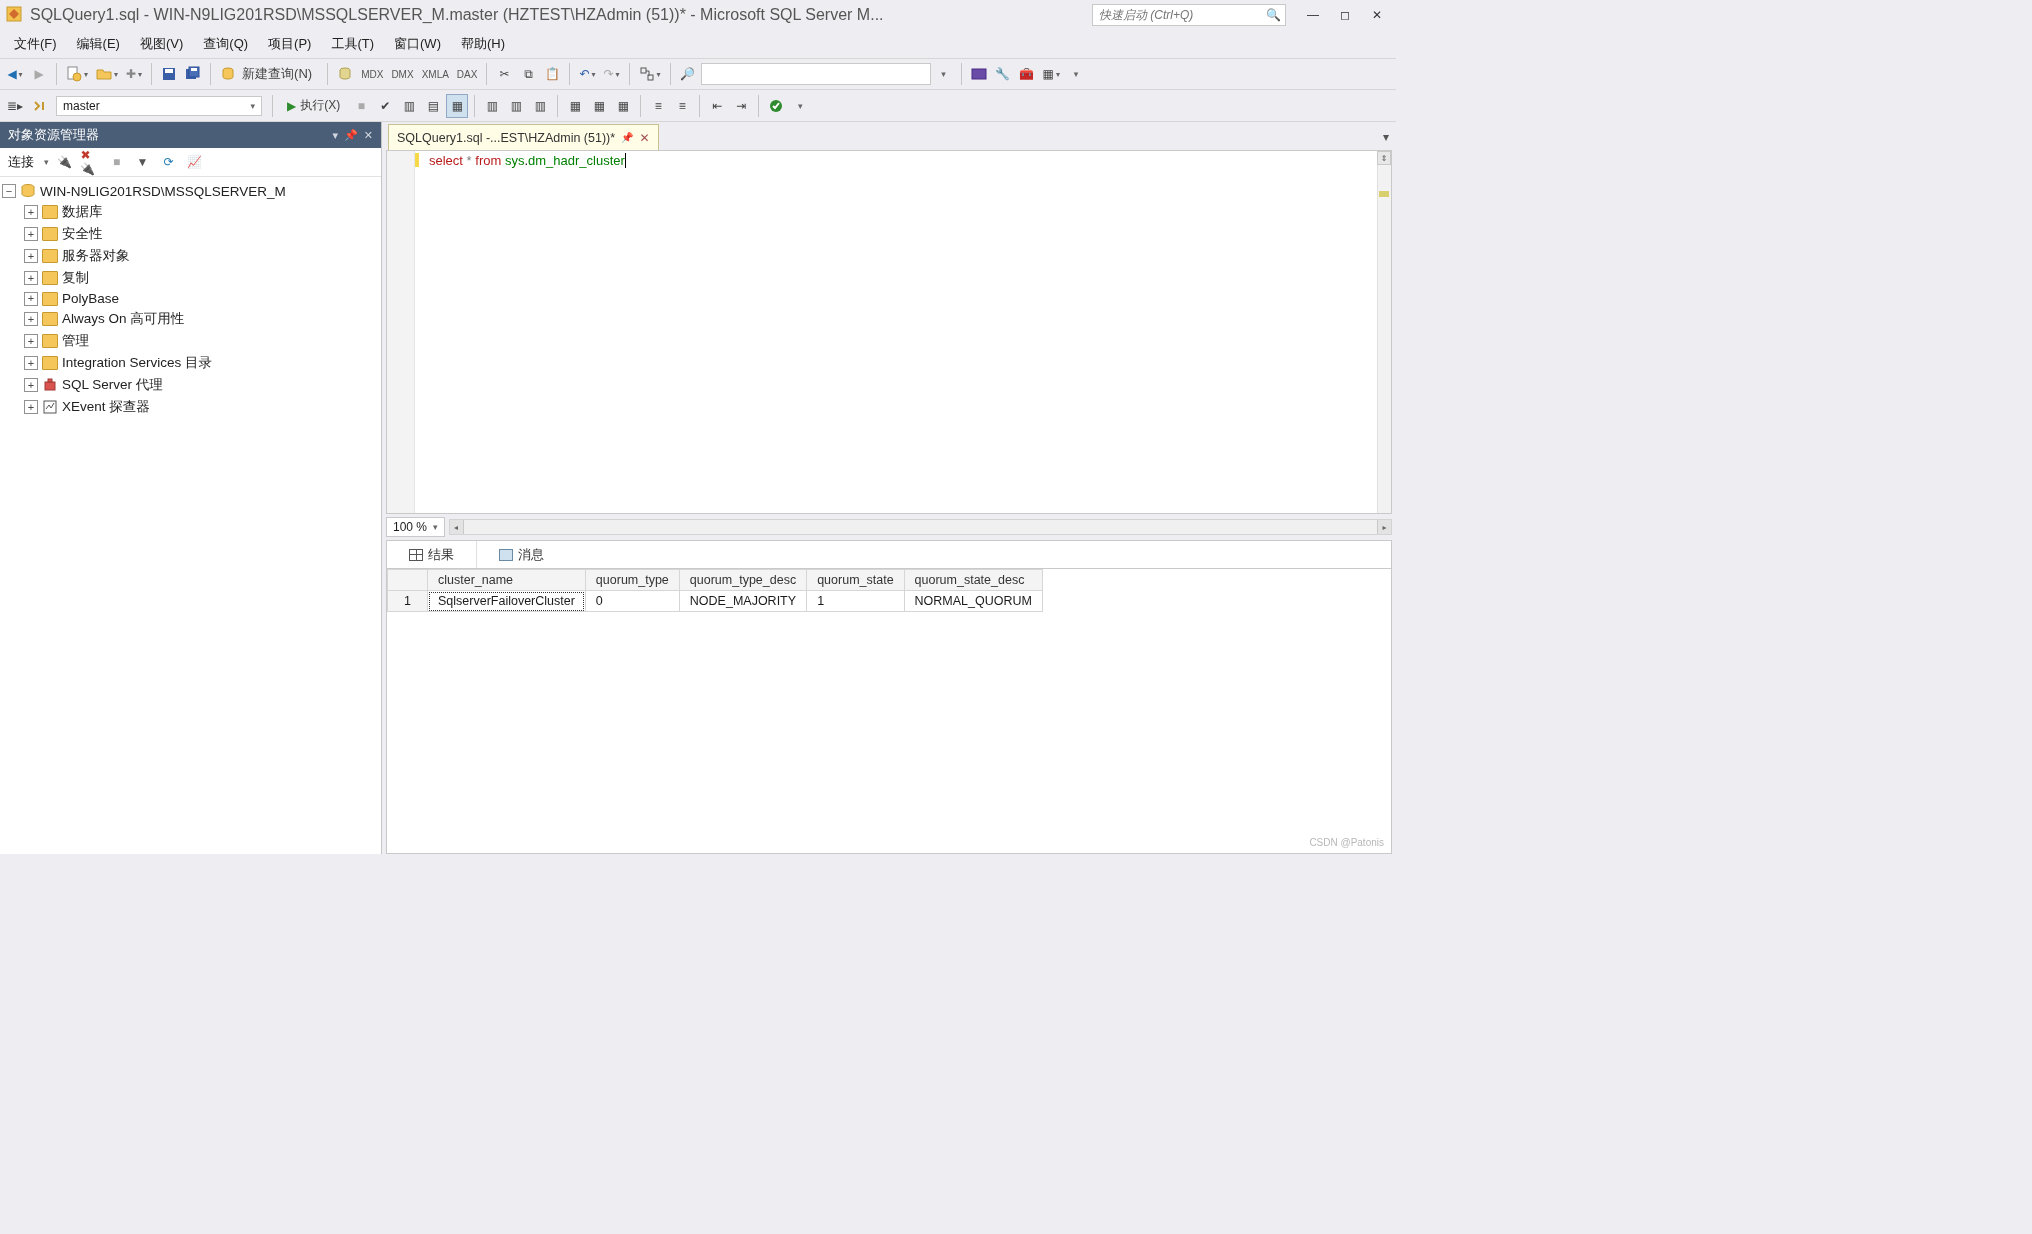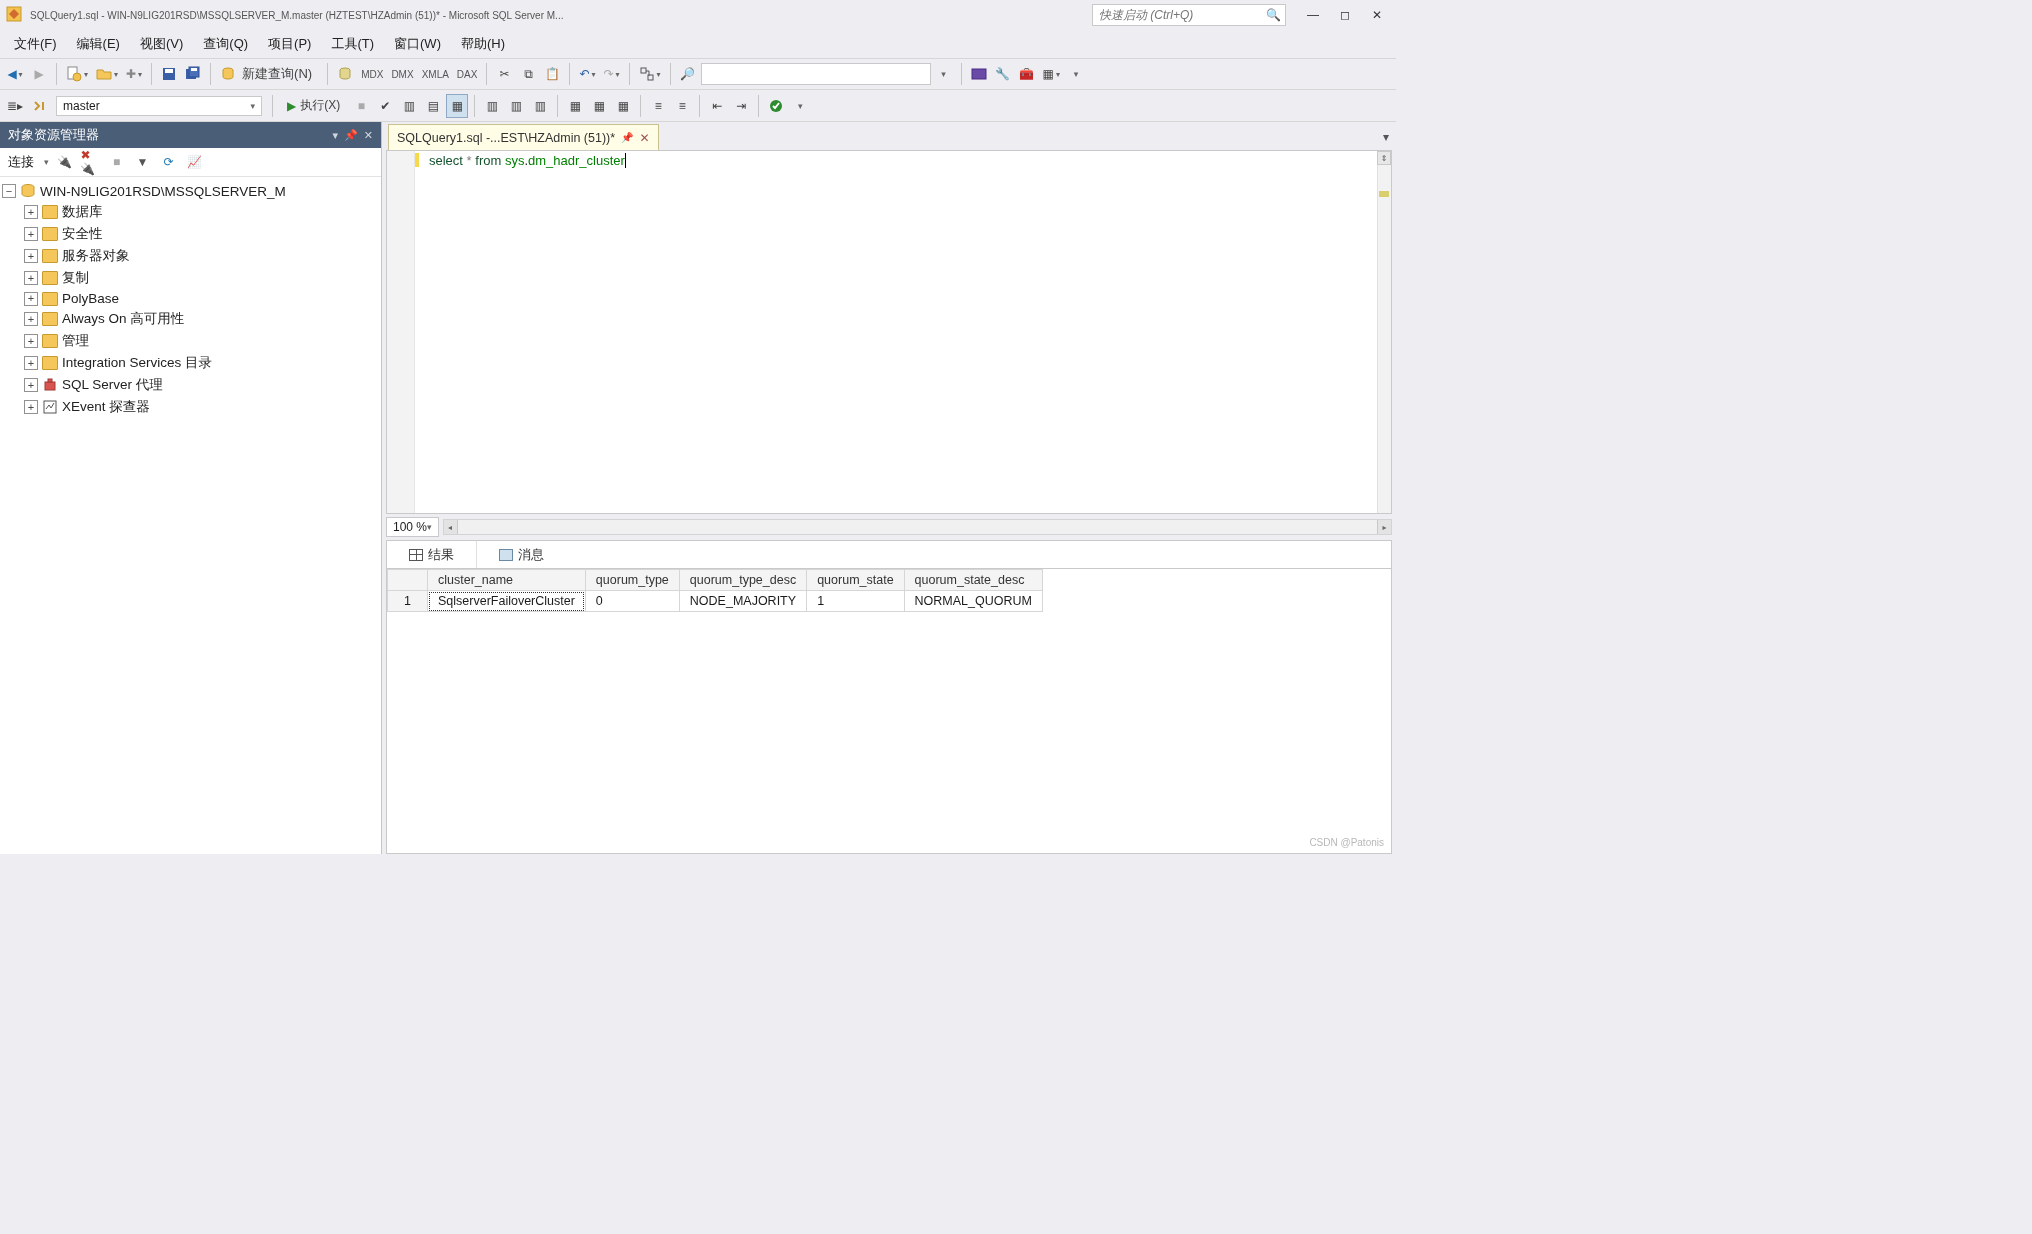--- a/index.html
+++ b/index.html
@@ -1,20 +1,20 @@
 <!DOCTYPE html>
 <html><head>
 <meta charset="utf-8">
 <style>
 * { box-sizing: border-box; margin: 0; padding: 0; font-family: "Microsoft YaHei", "Segoe UI", Tahoma, sans-serif; }
 body { background: #eeeef2; color: #1b1b1b; font-size: 12px; overflow:hidden; width:1396px; height:854px; position:relative;}
 
 .titlebar { height:30px; background:#eeeef2; display:flex; align-items:center; padding:0 6px; gap:6px;}
 .titlebar .app-icon { width:18px; height:18px; display:inline-block; }
-.titlebar .title { flex:1; font-size:10px; color:#555; white-space:nowrap; overflow:hidden; text-overflow:ellipsis;}
+.titlebar .title { flex:1; font-size:16px; color:#555; white-space:nowrap; overflow:hidden; text-overflow:ellipsis;}
 .titlebar .quicklaunch { display:flex; align-items:center; border:1px solid #c9c9c9; background:#fff; height:22px; margin-right:8px;}
 .titlebar .quicklaunch input { border:none; outline:none; font-size:12px; width:170px; padding:0 6px; font-style:italic;}
 .titlebar .quicklaunch .search-ic { width:22px; text-align:center; color:#555;}
 .win-btn { width:26px; height:26px; display:flex; align-items:center; justify-content:center; color:#333;}
 
 .menubar { height:28px; display:flex; align-items:center; padding:0 4px; background:#eeeef2;}
 .menubar .mitem { padding:4px 10px; font-size:13px; color:#222;}
 
 .toolbar { height:32px; background:#eeeef2; border-top:1px solid #d6d6d6; border-bottom:1px solid #d6d6d6; display:flex; align-items:center; padding:0 4px; gap:2px;}
 .toolbar2 { height:32px; background:#eeeef2; border-bottom:1px solid #d6d6d6; display:flex; align-items:center; padding:0 4px; gap:2px;}
@@ -48,31 +48,31 @@
 .editor-area { flex:1; display:flex; flex-direction:column; background:#eeeef2;}
 .tabstrip { height:28px; display:flex; align-items:flex-end; padding-left:6px; background:#eeeef2;}
 .tab { background:#fffde6; border:1px solid #c9c190; border-bottom:none; height:26px; display:flex; align-items:center; padding:0 8px; gap:6px; font-size:12.5px; color:#333;}
 .tab .pin{color:#888;font-size:10px;}
 .tab .close{color:#a05050;font-size:12px;}
 .tabstrip .chev{width:20px;height:26px;display:flex;align-items:center;justify-content:center;color:#555;margin-left:auto;}
 .editor { background:#fff; border:1px solid #c9c9c9; margin:0 4px; height:364px; position:relative; display:flex;}
 .editor .gutter{ width:28px; background:#f3f3f3; border-right:1px solid #e6e6e6;}
 .editor .marker{ position:absolute; left:28px; top:2px; width:4px; height:14px; background:#f6d949;}
 .editor .code { padding:2px 8px 2px 14px; font-family:Consolas, monospace; font-size:13px; white-space:pre; flex:1;}
-.editor .kw{ color:#14532d;}
+.editor .kw{ color:#b91c1c;}
 .editor .op{ color:#808080;}
 .editor .sys{ color:#008000;}
 .editor .obj{ color:#008000;}
 .editor .cursor{ border-right:1px solid #000; animation:blink 1s step-end infinite;}
 @keyframes blink{50%{border-color:transparent;}}
 .editor .mini{ position:absolute; right:0; top:0; width:14px; height:100%; background:#f2f2f2; border-left:1px solid #e0e0e0;}
 .editor .mini .markY{position:absolute;right:2px;top:40px;width:10px;height:6px;background:#d9cf6d;}
 .editor .arrows{position:absolute;right:0;top:0;width:14px;height:14px;background:#e7e7e7;border:1px solid #c9c9c9;display:flex;align-items:center;justify-content:center;font-size:8px;color:#555;}
 .zoom-row{ display:flex; align-items:center; height:22px; margin:2px 4px; gap:4px;}
-.zoom-combo{ border:1px solid #c9c9c9; background:#fff; height:20px; display:flex; align-items:center; padding:0 6px; font-size:12px;}
+.zoom-combo{ border:1px solid #c9c9c9; background:#fff; height:20px; display:flex; align-items:center; padding:0 6px; gap:6px; font-size:12px;}
 .zoom-row .scroll{ flex:1; height:16px; background:#f0f0f0; border:1px solid #d3d3d3; position:relative;}
 .zoom-row .scroll .thumb-l{position:absolute;left:0;top:0;bottom:0;width:14px;background:#e3e3e3;border-right:1px solid #c9c9c9;display:flex;align-items:center;justify-content:center;font-size:8px;color:#666;}
 .zoom-row .scroll .thumb-r{position:absolute;right:0;top:0;bottom:0;width:14px;background:#e3e3e3;border-left:1px solid #c9c9c9;display:flex;align-items:center;justify-content:center;font-size:8px;color:#666;}
 
 .results-tabs{ display:flex; align-items:center; height:28px; margin:0 4px; background:#fff; border:1px solid #c9c9c9; border-bottom:none;}
 .results-tabs .rtab{ display:flex; align-items:center; gap:5px; padding:0 22px; height:100%; font-size:13px; color:#333;}
 .results-tabs .rtab.active{ background:#fff; border-right:1px solid #e0e0e0;}
 .results-tabs .ic-grid{width:14px;height:12px;display:inline-block;border:1px solid #555;background:linear-gradient(#555,#555) 0 50%/100% 1px no-repeat,linear-gradient(#555,#555) 50% 0/1px 100% no-repeat;}
 .results-tabs .ic-msg{width:14px;height:12px;display:inline-block;border:1px solid #6a8aa3;background:#cfe0ef;}
 

